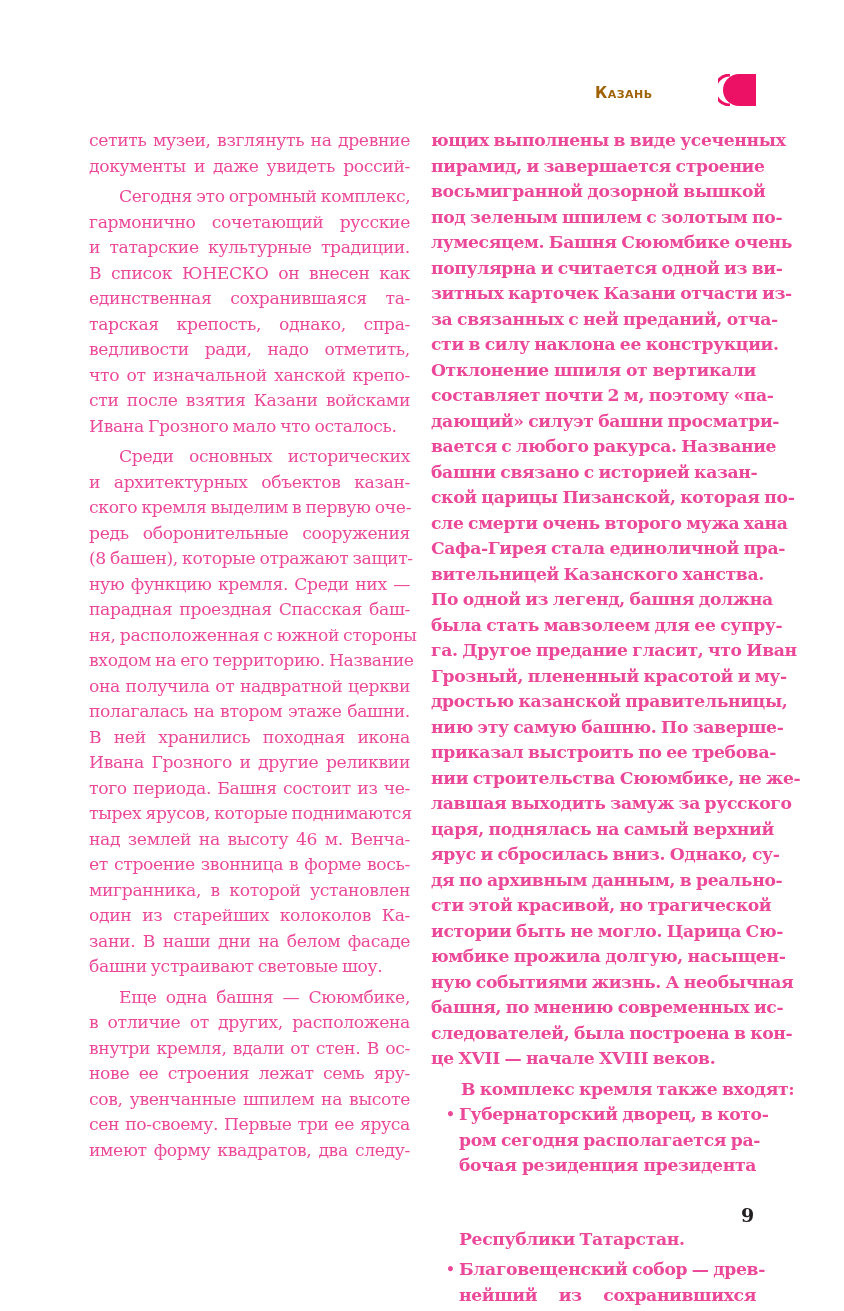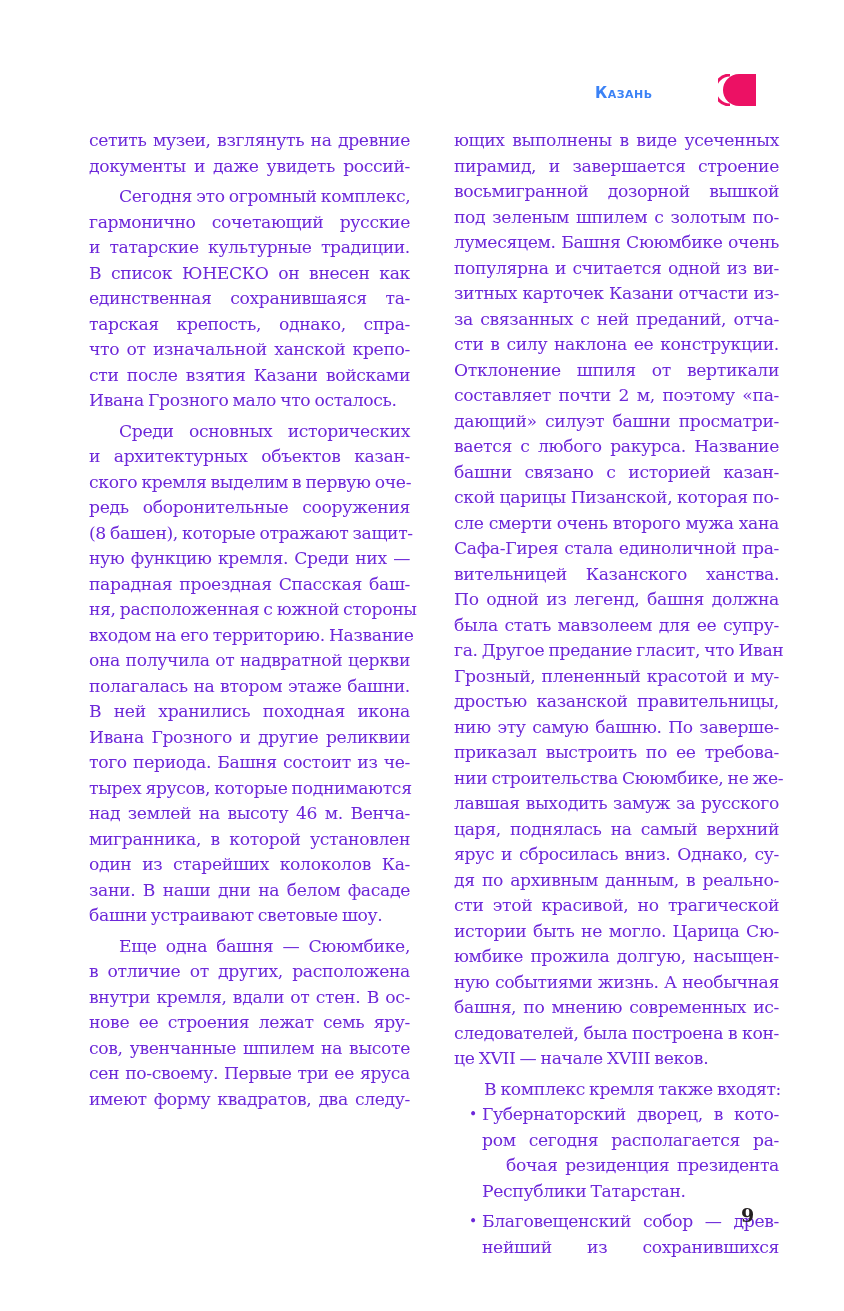--- a/index.html
+++ b/index.html
@@ -2,33 +2,33 @@
 <html><head>
 <meta charset="utf-8">
 <style>
   html, body { margin: 0; padding: 0; background: #ffffff; }
   body { width: 844px; height: 1311px; position: relative; overflow: hidden; }
   .page { position: absolute; left: 0; top: 0; width: 844px; height: 1311px; background: #fff; }
 
   .running-head {
     position: absolute; left: 595px; top: 84px;
     font-family: "DejaVu Sans", sans-serif; font-weight: bold;
-    font-size: 15px; letter-spacing: 0.5px; color: #3b82f6;
+    font-size: 15px; letter-spacing: 0.5px; color: #a16207;
     font-variant: small-caps;
   }
   .tab-mark {
     position: absolute; left: 718px; top: 74px; width: 38px; height: 32px;
   }
 
   .col {
     position: absolute; top: 128px;
-    font-family: "DejaVu Serif", serif; font-size: 17.2px; color: #6d28d9;
+    font-family: "DejaVu Serif", serif; font-size: 17.2px; color: #ec4899;
   }
   .col.left { left: 89px; width: 321px; }
-  .col.right { left: 454px; width: 325px; }
+  .col.right { left: 431px; width: 325px; font-weight: bold; }
 
   .line {
     display: block; height: 25.5px; line-height: 25.5px;
     white-space: nowrap; text-align: justify; text-align-last: justify;
     letter-spacing: -0.35px; word-spacing: -1px;
   }
   .line.last { text-align-last: left; }
   .line.indent { padding-left: 30px; }
   .para-gap { height: 5px; }
 
@@ -57,40 +57,42 @@
   <div class="col left" id="leftCol">
       <span class="line">сетить музеи, взглянуть на древние</span>
       <span class="line">документы и даже увидеть россий-</span>
       <div class="para-gap"></div>
       <span class="line indent">Сегодня это огромный комплекс,</span>
       <span class="line">гармонично сочетающий русские</span>
       <span class="line">и татарские культурные традиции.</span>
       <span class="line">В список ЮНЕСКО он внесен как</span>
       <span class="line">единственная сохранившаяся та-</span>
       <span class="line">тарская крепость, однако, спра-</span>
+      <span class="line">ведливости ради, надо отметить,</span>
       <span class="line">что от изначальной ханской крепо-</span>
       <span class="line">сти после взятия Казани войсками</span>
       <span class="line last">Ивана Грозного мало что осталось.</span>
       <div class="para-gap"></div>
       <span class="line indent">Среди основных исторических</span>
       <span class="line">и архитектурных объектов казан-</span>
       <span class="line">ского кремля выделим в первую оче-</span>
       <span class="line">редь оборонительные сооружения</span>
       <span class="line">(8 башен), которые отражают защит-</span>
       <span class="line">ную функцию кремля. Среди них —</span>
       <span class="line">парадная проездная Спасская баш-</span>
       <span class="line">ня, расположенная с южной стороны</span>
       <span class="line">входом на его территорию. Название</span>
       <span class="line">она получила от надвратной церкви</span>
       <span class="line">полагалась на втором этаже башни.</span>
       <span class="line">В ней хранились походная икона</span>
       <span class="line">Ивана Грозного и другие реликвии</span>
       <span class="line">того периода. Башня состоит из че-</span>
       <span class="line">тырех ярусов, которые поднимаются</span>
       <span class="line">над землей на высоту 46 м. Венча-</span>
+      <span class="line">ет строение звонница в форме вось-</span>
       <span class="line">мигранника, в которой установлен</span>
       <span class="line">один из старейших колоколов Ка-</span>
       <span class="line">зани. В наши дни на белом фасаде</span>
       <span class="line last">башни устраивают световые шоу.</span>
       <div class="para-gap"></div>
       <span class="line indent">Еще одна башня — Сююмбике,</span>
       <span class="line">в отличие от других, расположена</span>
       <span class="line">внутри кремля, вдали от стен. В ос-</span>
       <span class="line">нове ее строения лежат семь яру-</span>
       <span class="line">сов, увенчанные шпилем на высоте</span>
@@ -139,24 +141,24 @@
       <span class="line indent last">В комплекс кремля также входят:</span>
       <div>
         <span class="line bullet-line">
           <span class="bullet-mark">•</span>
           <span style="display: block; text-align: justify; text-align-last: justify;">Губернаторский дворец, в кото-</span>
         </span>
         <span class="line bullet-line">
           <span style="display: block; text-align: justify; text-align-last: justify;">ром сегодня располагается ра-</span>
         </span>
         <span class="line bullet-line">
-          <span style="display: block; text-align: justify; text-align-last: justify; margin-left: 24px;">бочая резиденция президента</span>
+          <span style="display: block; text-align: justify; text-align-last: justify;">бочая резиденция президента</span>
         </span>
         <span class="line bullet-line last">
-          <span style="display: block; text-align: justify; text-align-last: left;">Республики Татарстан.</span>
+          <span style="display: block; text-align: justify; text-align-last: left; margin-top: 48px;">Республики Татарстан.</span>
         </span>
       </div>
       <div style="margin-top: 5px;">
         <span class="line bullet-line">
           <span class="bullet-mark">•</span>
           <span style="display: block; text-align: justify; text-align-last: justify;">Благовещенский собор — древ-</span>
         </span>
         <span class="line bullet-line">
           <span style="display: block; text-align: justify; text-align-last: justify;">нейший из сохранившихся</span>
         </span>

